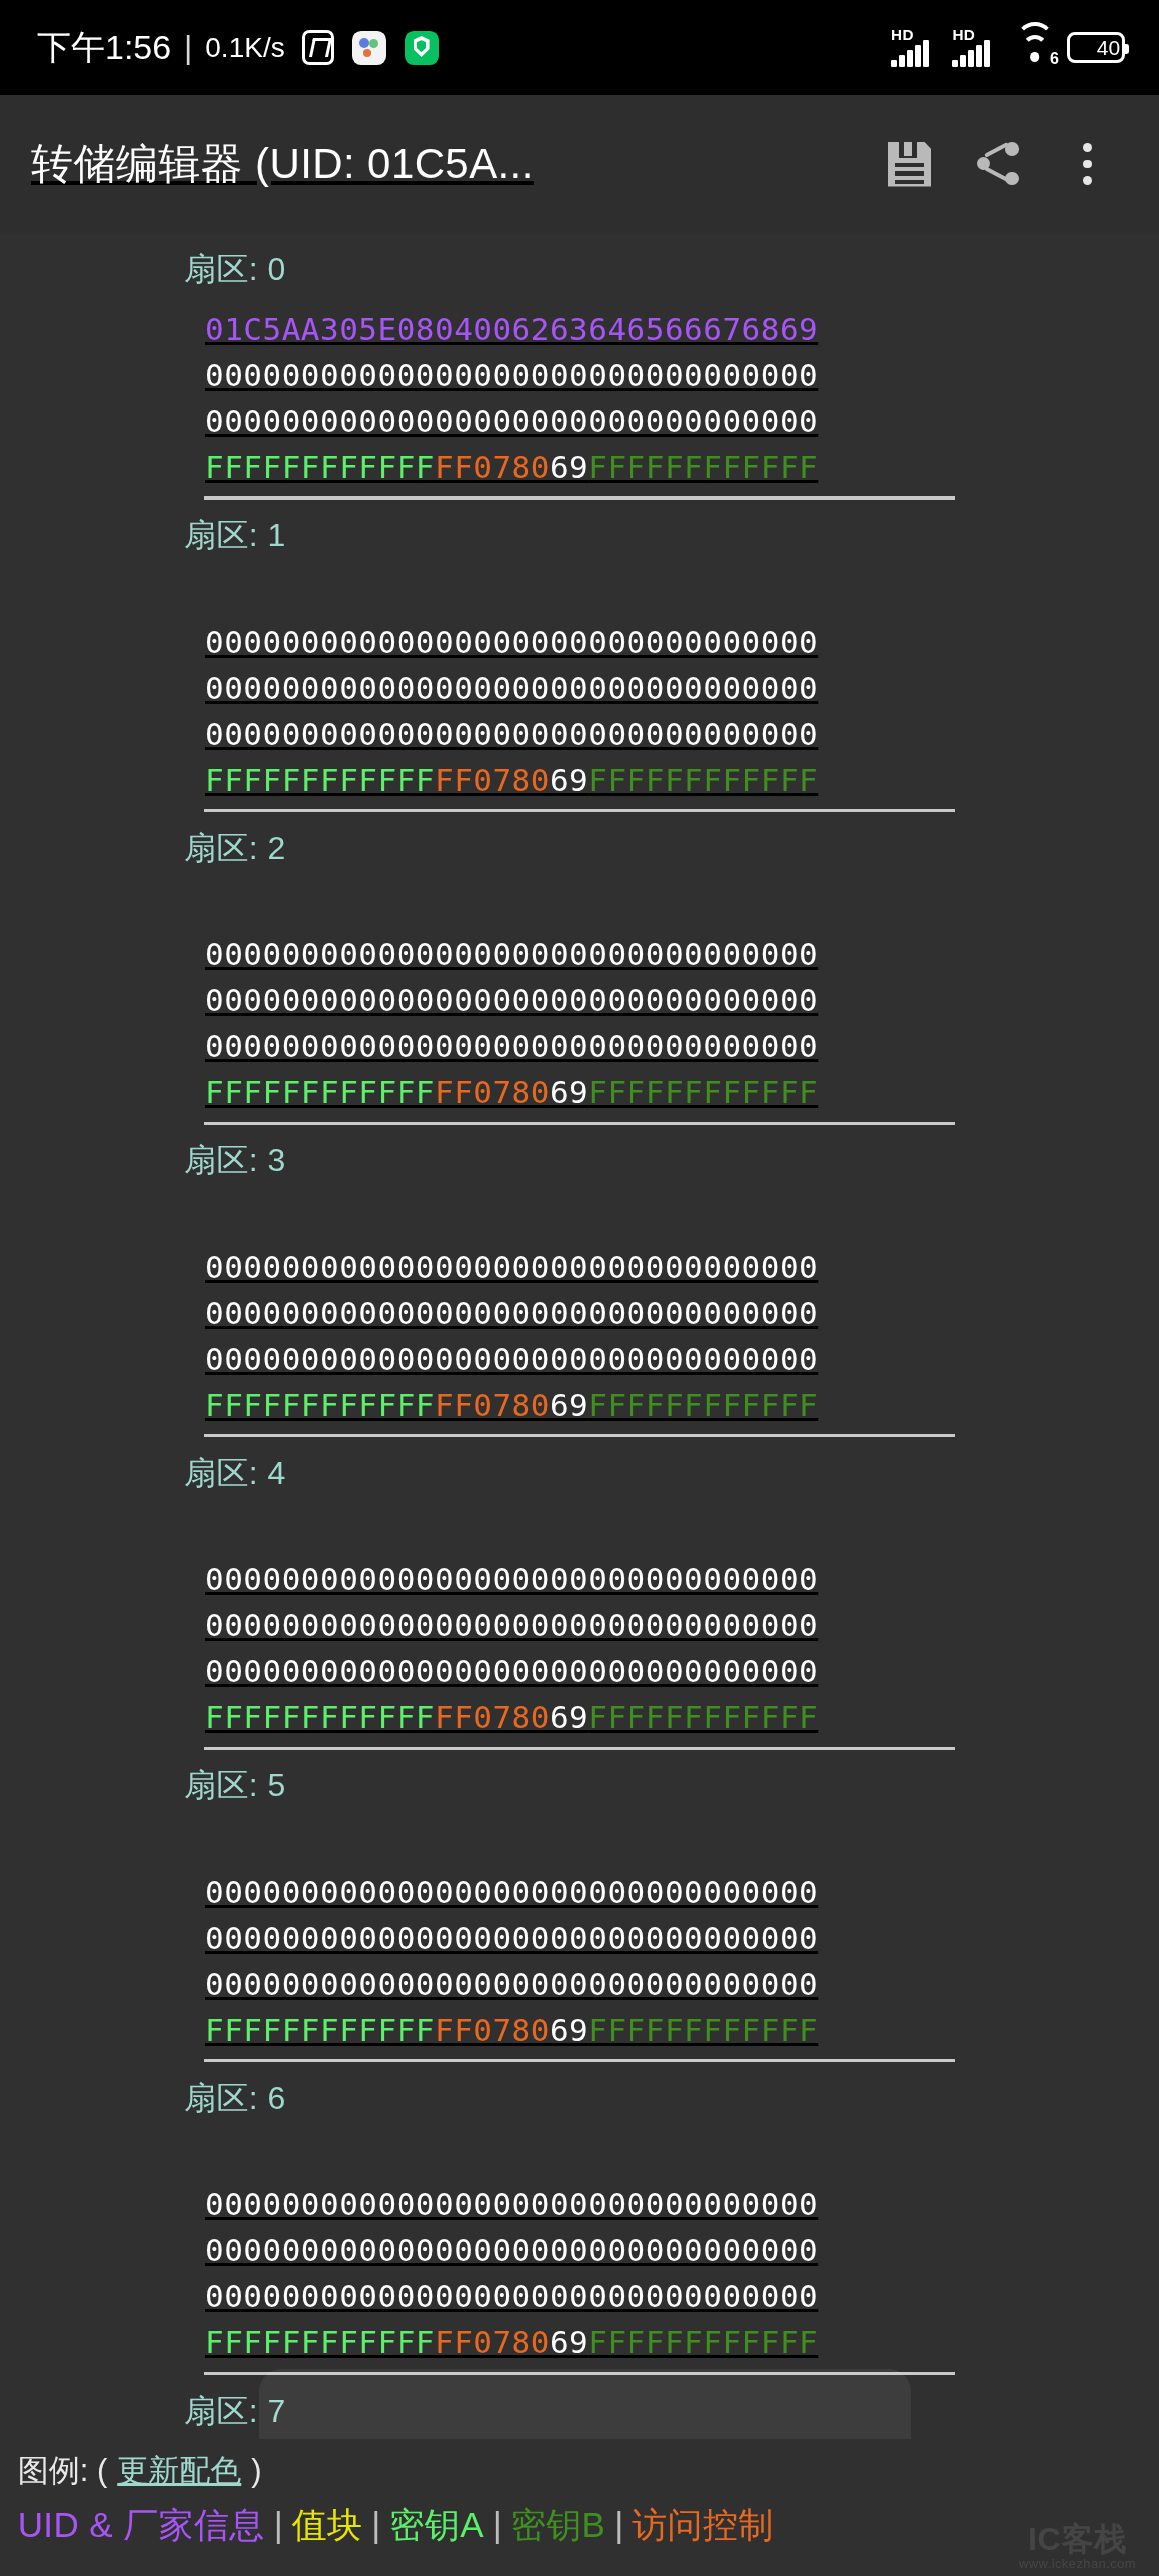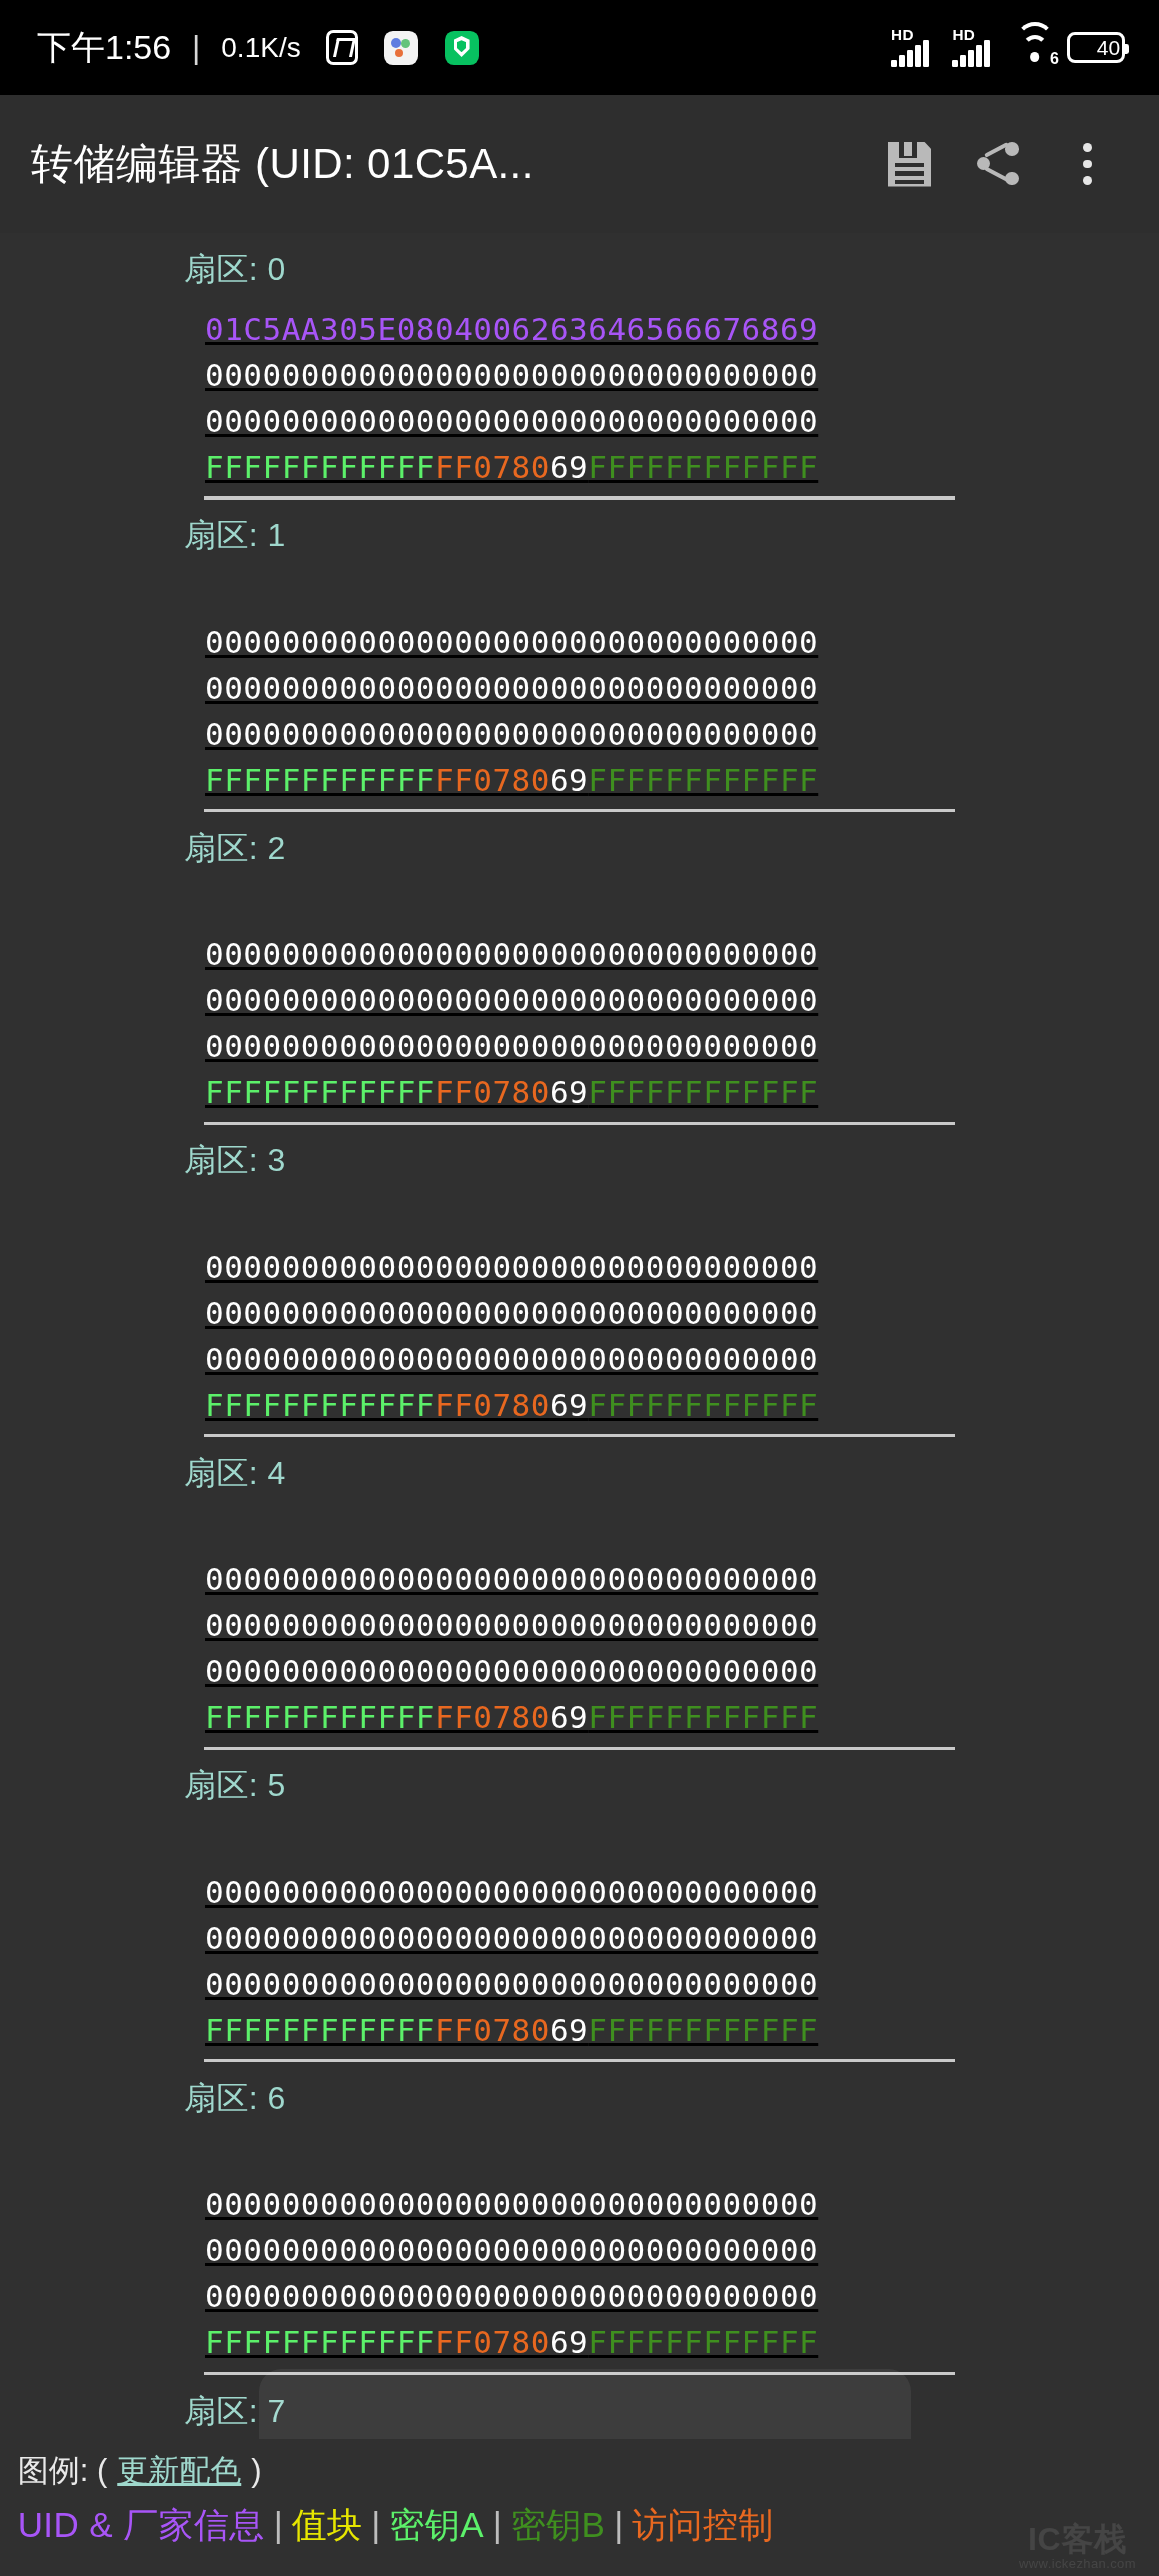--- a/index.html
+++ b/index.html
@@ -28,21 +28,21 @@
     height: 95px;
     background: #000000;
     display: flex;
     align-items: center;
     justify-content: space-between;
     padding: 0 34px 0 37px;
   }
   .sb-left {
     display: flex;
     align-items: center;
-    gap: 12px;
+    gap: 4px;
     color: #ffffff;
     font-size: 34px;
     letter-spacing: 0px;
     white-space: nowrap;
   }
   .sb-clock { font-size: 34px; color:#fff; }
   .sb-sep { color:#d8d8d8; margin: 0 8.9px; font-size: 32px; }
   .sb-net { font-size: 28px; color:#fff; }
   .nfc-icon {
     width: 32px; height: 35px;
@@ -140,20 +140,21 @@
   
   .appbar {
     position: absolute;
     top: 95px; left: 0;
     width: 1159px;
     height: 138px;
     background: #2e2e2e;
     display: flex;
     align-items: center;
     padding: 0 27px 0 31px;
+    text-decoration: underline;
   }
   .appbar-title {
     color: #ffffff;
     font-size: 42px;
     font-weight: 500;
     white-space: nowrap;
     overflow: hidden;
     flex: 1 1 auto;
     letter-spacing: 0.4px;
   }

